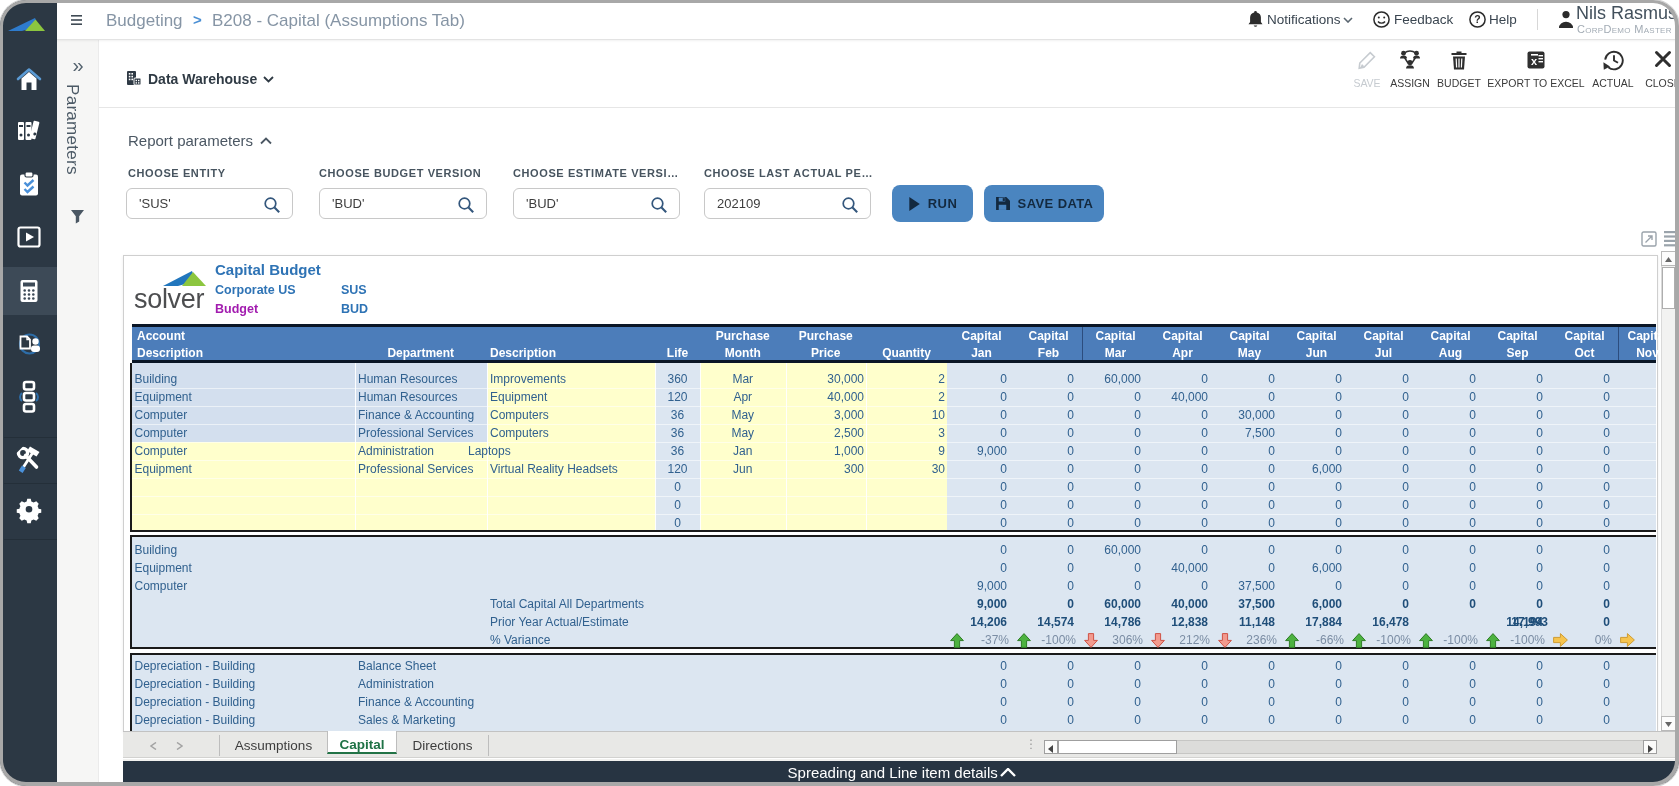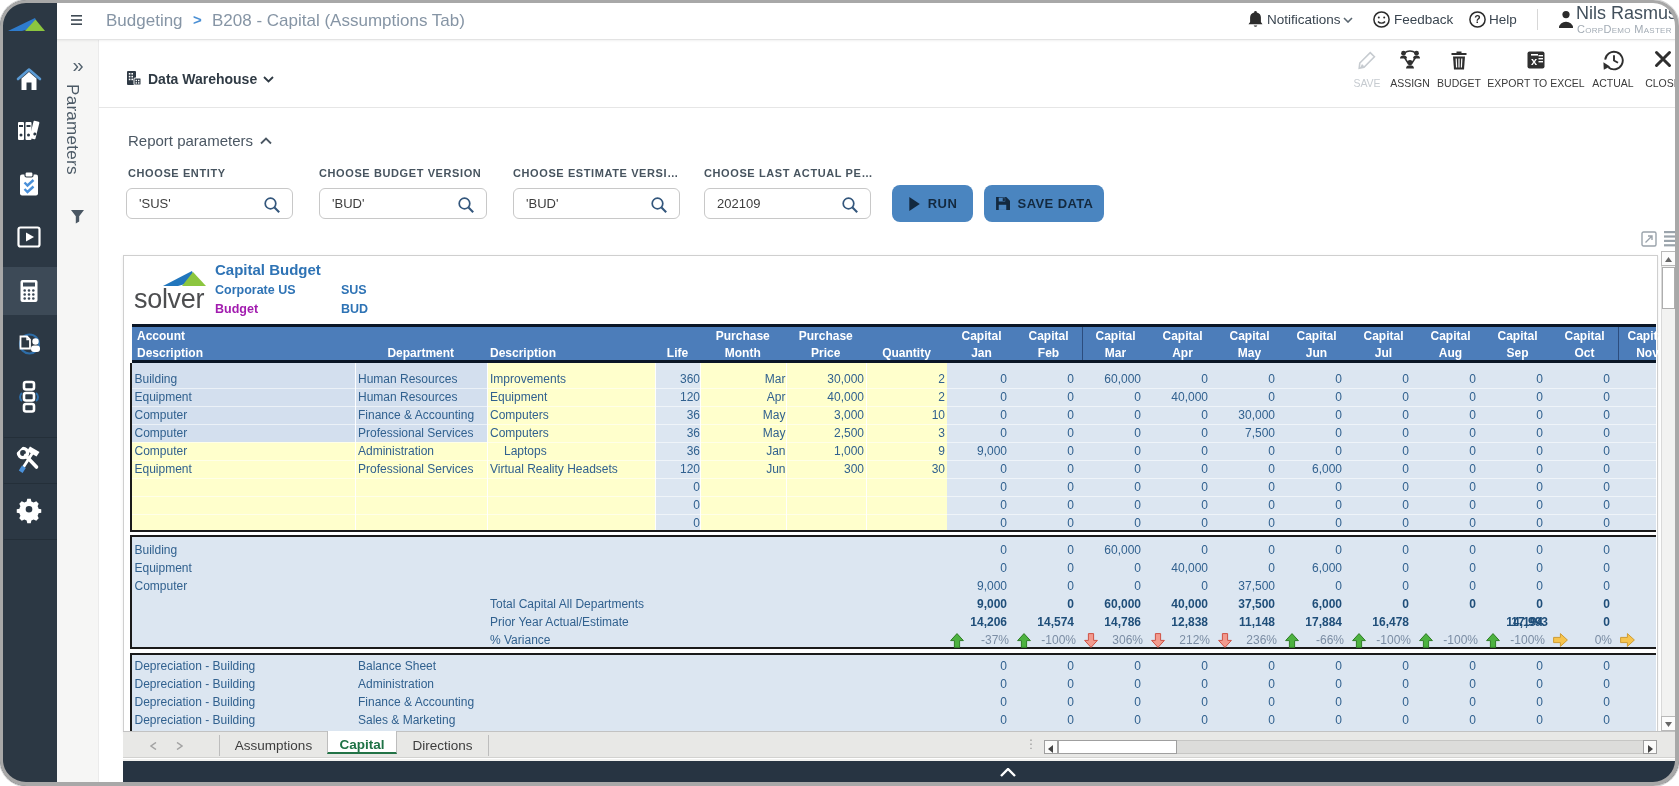--- a/index.html
+++ b/index.html
@@ -1,20 +1,20 @@
 <!DOCTYPE html>
 <html><head><meta charset="utf-8"><title>B208</title><style>
 *{margin:0;padding:0;box-sizing:border-box}
 body{background:#fff;font-family:"Liberation Sans",sans-serif;}
 #page{position:relative;width:1679px;height:786px;overflow:hidden;background:#fff;font-family:"Liberation Sans",sans-serif}
 .ab{position:absolute}
 .t{position:absolute;white-space:nowrap}
 .n{position:absolute;white-space:nowrap;height:18px;line-height:18px;font-size:12px;color:#31618f}
 .nr{text-align:right}
-.nc{text-align:right}
+.nc{text-align:center}
 .b{font-weight:bold;color:#1f4e79}
 .hc{position:absolute;color:#fff;font-weight:bold;font-size:12px;white-space:nowrap;height:16px;line-height:16px}
 .var{color:#7b8da4}
 .lbl{position:absolute;font-size:11px;font-weight:bold;letter-spacing:.6px;color:#47545f;white-space:nowrap}
 .inp{position:absolute;top:188px;height:31px;border:1px solid #c8c8c8;border-radius:6px;background:#fff}
 .inp span{position:absolute;left:12px;top:7px;font-size:13px;color:#3d3d3d}
 .btn{position:absolute;top:185px;height:37px;border-radius:8px;background:#4a85c0;color:#13293f;font-size:13px;font-weight:bold;letter-spacing:.4px;display:flex;align-items:center;justify-content:center}
 .ticon{position:absolute;width:130px;text-align:center}
 .ticon .lab{font-size:10.5px;color:#444;letter-spacing:0;white-space:nowrap}
 .sbicon{position:absolute;left:0;width:57px;display:flex;justify-content:center}
@@ -431,21 +431,21 @@
 <div class="n nr " style="left:1081px;top:423.5px;width:60px">0</div>
 <div class="n nr " style="left:1148px;top:423.5px;width:60px">0</div>
 <div class="n nr " style="left:1215px;top:423.5px;width:60px">7,500</div>
 <div class="n nr " style="left:1282px;top:423.5px;width:60px">0</div>
 <div class="n nr " style="left:1349px;top:423.5px;width:60px">0</div>
 <div class="n nr " style="left:1416px;top:423.5px;width:60px">0</div>
 <div class="n nr " style="left:1483px;top:423.5px;width:60px">0</div>
 <div class="n nr " style="left:1550px;top:423.5px;width:60px">0</div>
 <div class="n " style="left:134.5px;top:441.5px">Computer</div>
 <div class="n " style="left:358px;top:441.5px">Administration</div>
-<div class="n " style="left:504px;top:441.5px">Laptops</div>
+<div class="n " style="left:468px;top:441.5px">Laptops</div>
 <div class="n nc " style="left:655px;top:441.5px;width:45px">36</div>
 <div class="n nc " style="left:700px;top:441.5px;width:85.5px">Jan</div>
 <div class="n nr " style="left:804px;top:441.5px;width:60px">1,000</div>
 <div class="n nr " style="left:885px;top:441.5px;width:60px">9</div>
 <div class="n nr " style="left:947px;top:441.5px;width:60px">9,000</div>
 <div class="n nr " style="left:1014px;top:441.5px;width:60px">0</div>
 <div class="n nr " style="left:1081px;top:441.5px;width:60px">0</div>
 <div class="n nr " style="left:1148px;top:441.5px;width:60px">0</div>
 <div class="n nr " style="left:1215px;top:441.5px;width:60px">0</div>
 <div class="n nr " style="left:1282px;top:441.5px;width:60px">0</div>
@@ -677,16 +677,17 @@
 <div class="t" style="left:1025px;top:737px;font-size:12px;color:#9a9a9a;letter-spacing:0">⋮</div>
 <div class="ab" style="left:1044px;top:740px;width:613px;height:14px;background:#dcdcda;border:1px solid #c6c6c4"></div>
 <div class="ab" style="left:1044px;top:740px;width:14px;height:14px;background:#fbfbfa;border:1px solid #9f9f9f"><svg width="5" height="8" viewBox="0 0 5 8" style="margin:2px 3px">
         <path d="M5 0 L0 4 L5 8 Z" fill="#444"></path>
       </svg></div>
 <div class="ab" style="left:1058px;top:740px;width:119px;height:14px;background:#fff;border:1px solid #9f9f9f"></div>
 <div class="ab" style="left:1643px;top:740px;width:14px;height:14px;background:#fbfbfa;border:1px solid #9f9f9f"><svg width="5" height="8" viewBox="0 0 5 8" style="margin:2px 4px">
         <path d="M0 0 L5 4 L0 8 Z" fill="#444"></path>
       </svg></div>
 <div class="ab" style="left:123px;top:760.5px;width:1556px;height:22px;background:#273442"></div>
+<div class="t" style="left:123px;top:763.5px;width:1556px;text-align:center;font-size:15px;color:#fff">Spreading and Line item details&nbsp;&nbsp;&nbsp;&nbsp;</div>
 <svg class="ab" style="left:1000px;top:768px" width="16" height="9" viewBox="0 0 16 9">
       <path d="M1 8 L8 1 L15 8" stroke="#fff" stroke-width="2.4" fill="none"></path>
     </svg>
 <div class="ab" style="left:0;top:0;width:1679px;height:786px;border:3px solid #a8a8a8;border-right-width:4px;border-bottom-width:4px;border-radius:26px;box-shadow:0 0 0 1px #d2d2d2, 0 0 0 400px #ffffff;pointer-events:none"></div>
 </div>
 </body></html>

